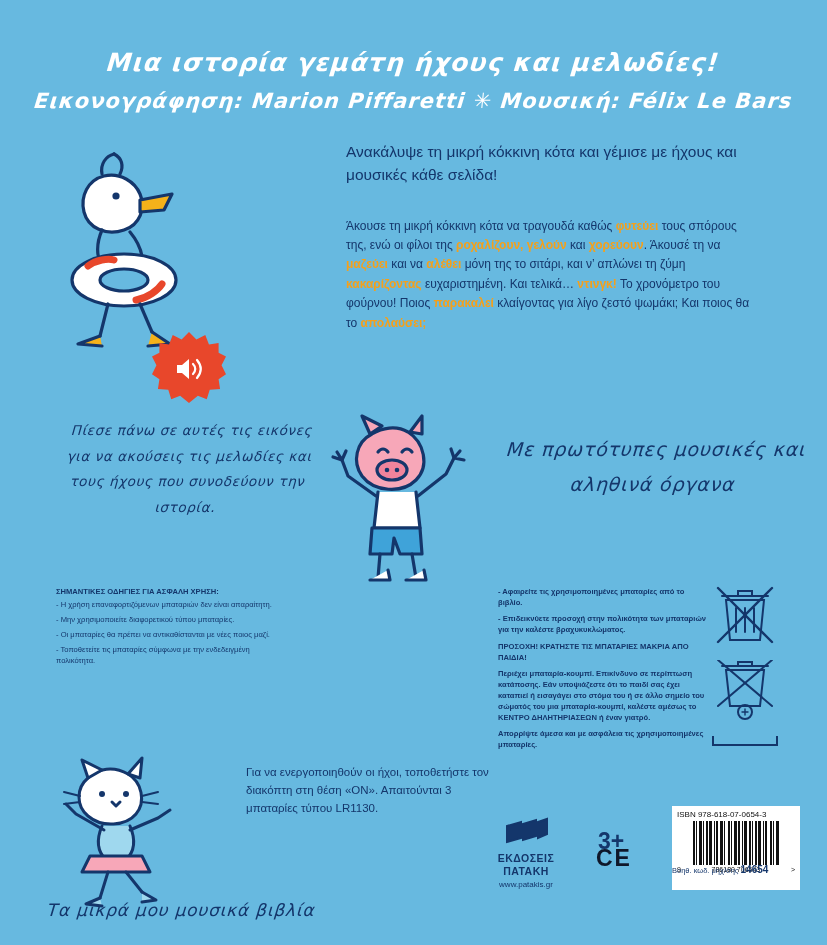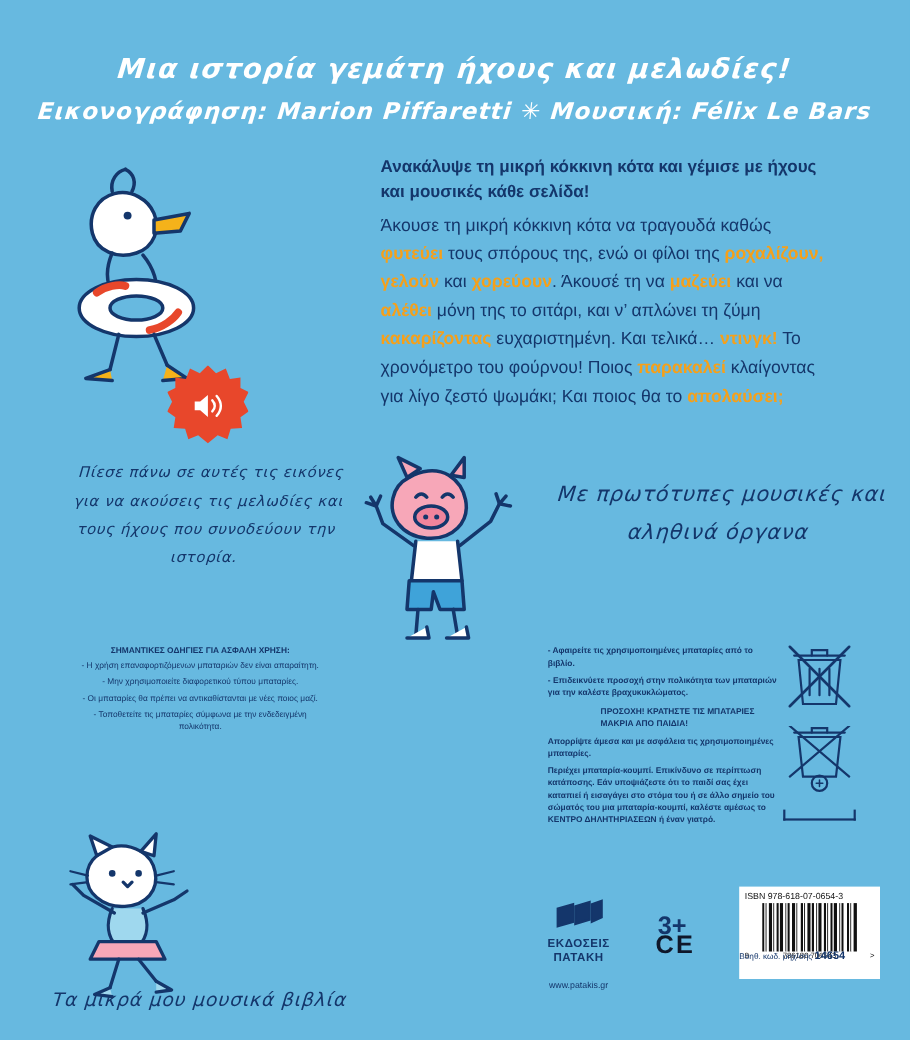--- a/index.html
+++ b/index.html
@@ -45,26 +45,26 @@
 
   
   .maintext {
     position: absolute;
     top: 140px; left: 346px; width: 405px;
     font-family: "Liberation Sans", sans-serif;
     color: #14366b;
   }
   .maintext .lead {
     font-size: 15.5px;
-    font-weight: 700;
+    font-weight: 400;
     line-height: 1.5;
-    margin-bottom: 6px;
+    margin-bottom: 30px;
   }
   .maintext .body {
-    font-size: 16px;
+    font-size: 12px;
     line-height: 1.62;
   }
   .hl { color: #f5a01a; font-weight: 700; }
 
   
   .speaker-wrap {
     position: absolute;
     top: 332px; left: 152px;
     width: 74px; height: 74px;
   }
@@ -104,35 +104,34 @@
     font-size: 19px;
     line-height: 1.85;
     color: #14366b;
     letter-spacing: 0.8px;
     transform: skewX(-6deg);
   }
 
   
   .legal-left {
     position: absolute;
-    top: 586px; left: 72px; width: 220px;
+    top: 586px; left: 56px; width: 220px;
     font-size: 7.6px;
     line-height: 1.45;
     color: #14366b;
-    text-align: center;
   }
   .legal-left .t { font-weight: 700; margin-bottom: 2px; }
   .legal-right {
     position: absolute;
     top: 586px; left: 498px; width: 208px;
     font-size: 7.6px;
     line-height: 1.45;
     color: #14366b;
   }
-  .legal-right .warn { font-weight: 700; margin-top: 6px; margin-left: 48px; }
+  .legal-right .warn { font-weight: 700; margin-top: 6px; }
   .legal-right p { margin: 0 0 5px 0; font-weight: bold; }
   .legal-left p { margin: 0 0 4px 0; }
 
   
   .weee {
     position: absolute;
     left: 712px; top: 584px;
     width: 72px;
   }
   .weee .bin { position: relative; width:66px; height:62px; margin-bottom:14px; }
@@ -151,21 +150,21 @@
   .publisher {
     position: absolute;
     top: 816px; left: 466px;
     width: 120px;
     text-align: center;
     color: #14366b;
   }
   .publisher .pname {
     font-size: 10.5px; font-weight: 700; letter-spacing: 0.5px; line-height:1.25;
   }
-  .publisher .purl { font-size: 8px; margin-top: 13px; }
+  .publisher .purl { font-size: 8px; margin-top: 2px; }
   .pub-logo { display:flex; justify-content:center; margin-bottom:2px; }
 
   
   .age {
     position: absolute;
     top: 828px; left: 598px;
     font-size: 23px; font-weight: 700; color: #14366b;
   }
   .ce {
     position: absolute;
@@ -312,22 +311,22 @@
     <p>- Η χρήση επαναφορτιζόμενων μπαταριών δεν είναι απαραίτητη.</p>
     <p>- Μην χρησιμοποιείτε διαφορετικού τύπου μπαταρίες.</p>
     <p>- Οι μπαταρίες θα πρέπει να αντικαθίστανται με νέες ποιος μαζί.</p>
     <p>- Τοποθετείτε τις μπαταρίες σύμφωνα με την ενδεδειγμένη πολικότητα.</p>
   </div>
 
   <div class="legal-right">
     <p>- Αφαιρείτε τις χρησιμοποιημένες μπαταρίες από το βιβλίο.</p>
     <p>- Επιδεικνύετε προσοχή στην πολικότητα των μπαταριών για την καλέστε βραχυκυκλώματος.</p>
     <p class="warn">ΠΡΟΣΟΧΗ! ΚΡΑΤΗΣΤΕ ΤΙΣ ΜΠΑΤΑΡΙΕΣ ΜΑΚΡΙΑ ΑΠΟ ΠΑΙΔΙΑ!</p>
+    <p>Περιέχει μπαταρία-κουμπί. Επικίνδυνο σε περίπτωση κατάποσης. Εάν υποψιάζεστε ότι το παιδί σας έχει καταπιεί ή εισαγάγει στο στόμα του ή σε άλλο σημείο του σώματός του μια μπαταρία-κουμπί, καλέστε αμέσως το ΚΕΝΤΡΟ ΔΗΛΗΤΗΡΙΑΣΕΩΝ ή έναν γιατρό.</p>
     <p>Απορρίψτε άμεσα και με ασφάλεια τις χρησιμοποιημένες μπαταρίες.</p>
-    <p>Περιέχει μπαταρία-κουμπί. Επικίνδυνο σε περίπτωση κατάποσης. Εάν υποψιάζεστε ότι το παιδί σας έχει καταπιεί ή εισαγάγει στο στόμα του ή σε άλλο σημείο του σώματός του μια μπαταρία-κουμπί, καλέστε αμέσως το ΚΕΝΤΡΟ ΔΗΛΗΤΗΡΙΑΣΕΩΝ ή έναν γιατρό.</p>
   </div>
 
   <div class="weee">
     <div class="bin">
       <svg width="66" height="62" viewBox="0 0 66 62">
         <g fill="none" stroke="#14366b" stroke-width="2" stroke-linecap="round">
           <path d="M14 16 H52 L48 56 H18 Z"></path>
           <path d="M10 12 H56"></path>
           <path d="M26 12 V7 H40 V12"></path>
           <path d="M24 24 V48 M33 24 V48 M42 24 V48"></path>
@@ -374,20 +373,21 @@
         <path d="M80 82 L108 70 L120 62"></path>
 
         <path d="M58 124 L50 150"></path>
         <path d="M76 124 L92 144"></path>
         <path d="M50 150 L36 156 L52 158" fill="#9fd8ee"></path>
         <path d="M92 144 L106 152 L92 154" fill="#9fd8ee"></path>
       </g>
     </svg>
   </div>
 
+  <div class="activate">Για να ενεργοποιηθούν οι ήχοι, τοποθετήστε τον διακόπτη στη θέση «ΟΝ». Απαιτούνται 3 μπαταρίες τύπου LR1130.</div>
 
   <div class="publisher">
     <div class="pub-logo">
       <svg width="46" height="34" viewBox="0 0 46 34">
         <g fill="none" stroke="#14366b" stroke-width="2">
           <path d="M4 26 L4 10 L18 6 L18 22 Z" fill="#14366b"></path>
           <path d="M20 24 L20 8 L33 4 L33 20 Z" fill="#14366b"></path>
           <path d="M35 22 L35 6 L44 3 L44 18 Z" fill="#14366b"></path>
         </g>
       </svg>

